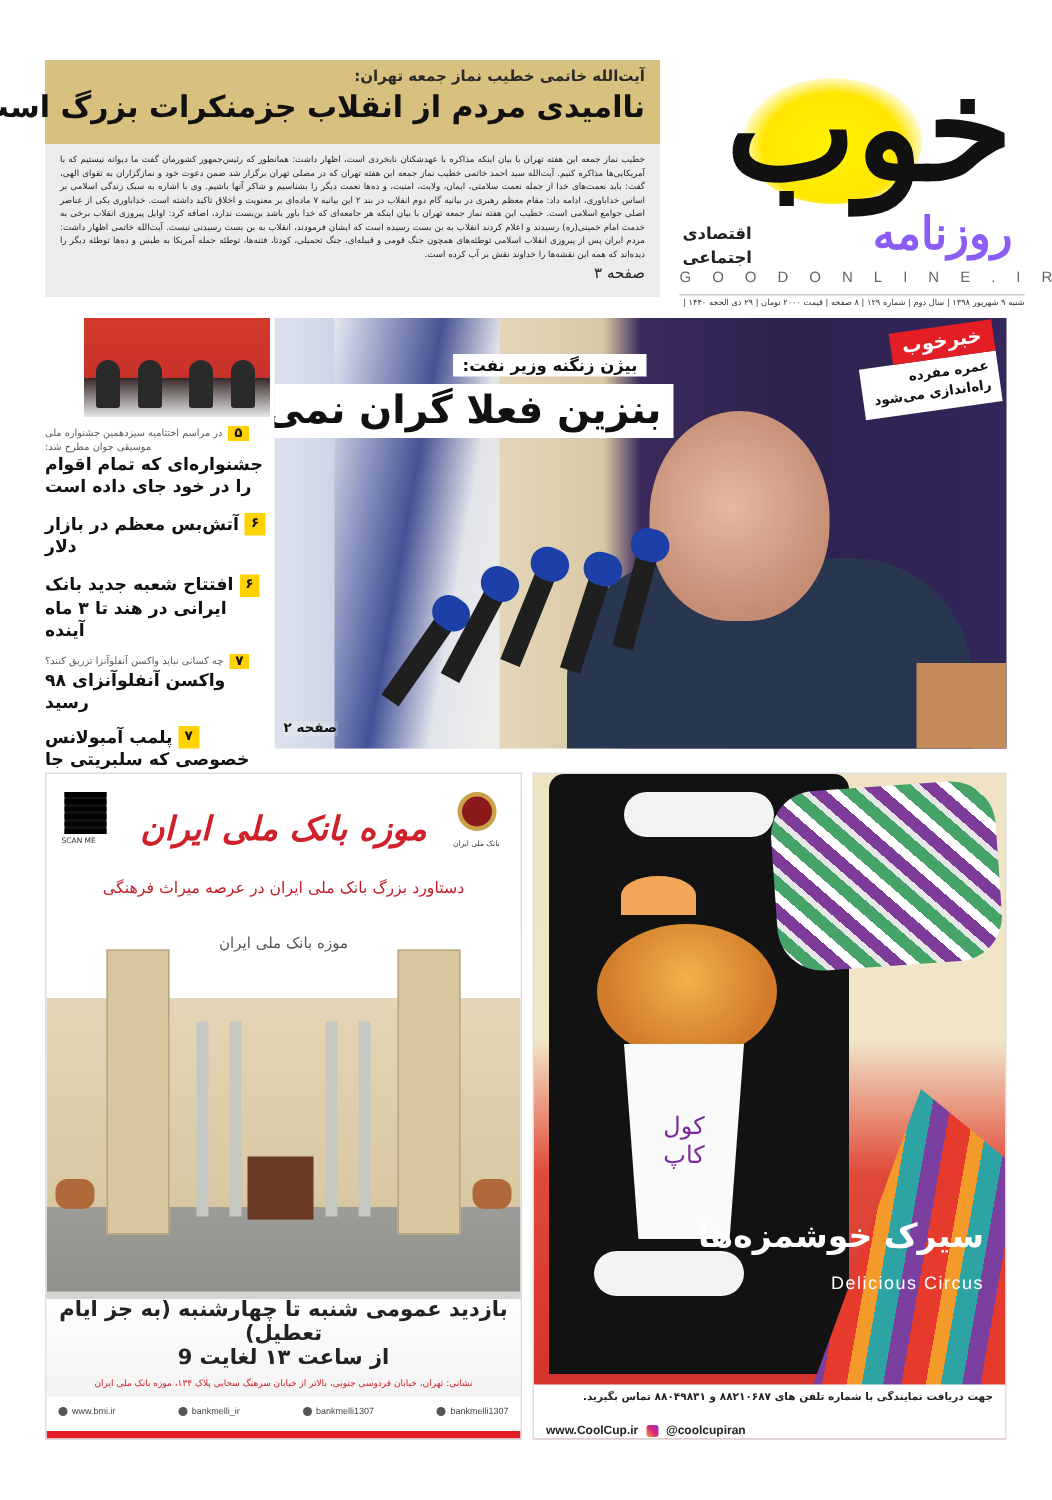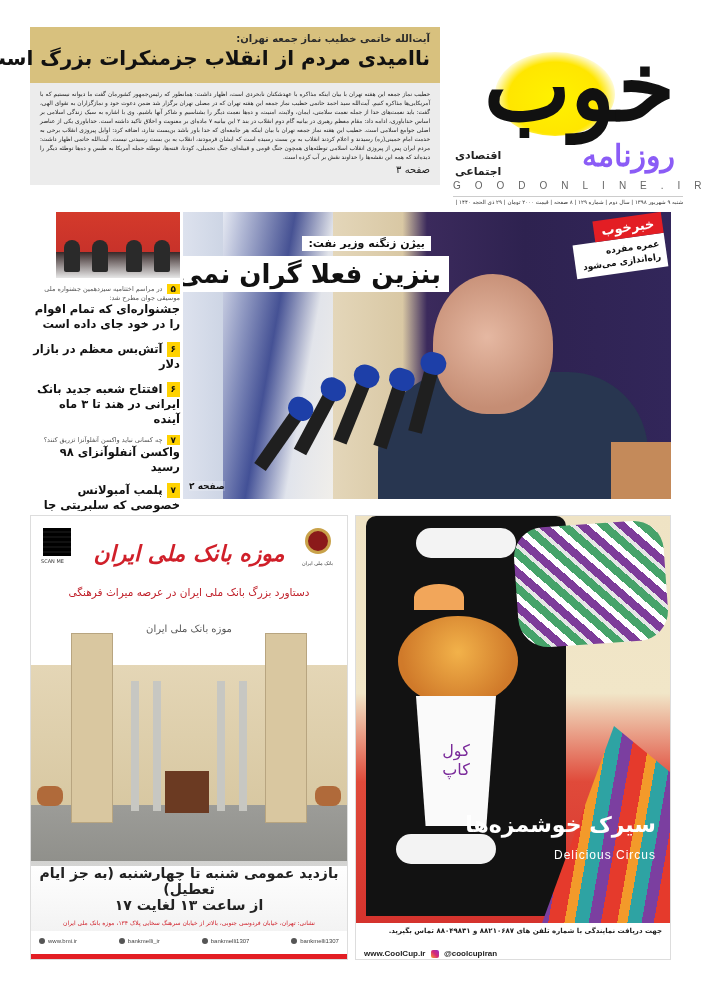--- a/index.html
+++ b/index.html
@@ -12,21 +12,21 @@
          background: radial-gradient(ellipse at 50% 55%, #fff200 0%, #ffe600 55%, rgba(255,240,0,0.0) 75%); }
   .logo-word { position: absolute; right: 8px; top: 10px; font-family: "DejaVu Serif", serif; font-weight: bold;
                font-size: 92px; line-height: 1; color: #111; letter-spacing: -6px; transform: scaleY(1.05); }
   .logo-sub { position: absolute; right: 8px; top: 108px; font-family: "DejaVu Serif", serif; font-weight: bold; font-size: 30px; color: #8b5cf6; }
   .logo-tags { position: absolute; left: 10px; top: 118px; font-size: 11px; line-height: 16px; font-weight: bold; text-align: left; color: #222; }
   .site-url { position: absolute; left: 8px; right: 0; top: 150px; font-family: "Liberation Sans", sans-serif; font-size: 10px;
               letter-spacing: 14px; color: #666; direction: ltr; text-align: left; }
   .issue-line { position: absolute; left: 8px; right: 0; top: 166px; font-size: 5.5px; color: #333; text-align: center; border-top: 1px solid #ccc; padding-top: 2px; white-space: nowrap; overflow: hidden; }
 
   
-  .top-story { position: absolute; left: 30px; top: 27px; width: 410px; height: 158px; }
+  .top-story { position: absolute; left: 30px; top: 40px; width: 410px; height: 158px; }
   .top-story .head { background: #d8c17e; height: 56px; padding: 6px 10px; text-align: right; }
   .top-story .kicker { font-size: 10px; font-weight: bold; color: #2a2a2a; }
   .top-story .title { font-size: 20px; font-weight: bold; color: #111; margin-top: 2px; white-space: nowrap; }
   .top-story .body { background: #ececec; height: 102px; padding: 7px 10px; font-size: 5.8px; line-height: 9px; text-align: justify; color: #222; }
   .top-story .pageref { font-size: 10px; color: #222; margin-top: 3px; }
 
   
   .main-photo { position: absolute; left: 183px; top: 212px; width: 488px; height: 287px; overflow: hidden;
                 background: linear-gradient(90deg, #dde2ee 0%, #c6cfe0 12%, #e8dcc2 25%, #d9c8a4 45%, #3b2a5c 50%, #2e2250 70%, #32265a 100%); }
   .flag { position: absolute; left: 40px; top: 0; width: 110px; height: 290px; background: linear-gradient(100deg, #e9ecf4 0%, #2b3a8a 45%, #e1e6f2 70%, #f3f3f3 100%); opacity: .85; }
@@ -40,21 +40,21 @@
   .badge { position: absolute; right: 6px; top: 6px; width: 92px; transform: rotate(-8deg); }
   .badge .badge-label { background: #e31e24; color: #fff; font-size: 13px; font-weight: bold; padding: 3px 8px; display: inline-block; }
   .badge .badge-text { background: #fff; font-size: 9px; font-weight: bold; padding: 4px 6px; line-height: 13px; color: #111; }
   .photo-page { position: absolute; left: 6px; bottom: 8px; font-size: 9px; font-weight: bold; color: #111; background: rgba(255,255,255,0.2); }
 
   
   .left-col { position: absolute; left: 30px; top: 212px; width: 150px; height: 290px; }
   .thumb { width: 124px; height: 66px; margin-right: 0; margin-left: auto; position: relative; overflow: hidden;
            background: linear-gradient(180deg, #d43a2b 0%, #c8322a 60%, #3a2a2a 61%, #e7e7e7 100%); }
   .thumb .musician { position: absolute; bottom: 6px; width: 16px; height: 32px; background: #2a2a2a; border-radius: 8px 8px 2px 2px; }
-  .news-item { margin-top: 6px; text-align: right; }
+  .news-item { margin-top: 6px; text-align: left; }
   .news-item .num { display: inline-block; background: #ffd200; font-size: 9px; font-weight: bold; padding: 0 4px; margin-left: 4px; color: #111; vertical-align: middle; }
   .news-item .kicker { font-size: 6.5px; color: #555; }
   .news-item .title { font-size: 11.5px; font-weight: bold; line-height: 15px; color: #111; }
 
   
   .bank-ad { position: absolute; left: 30px; top: 515px; width: 318px; height: 445px; background: #fff; border: 1px solid #ddd; overflow: hidden; }
   .qr { position: absolute; left: 12px; top: 12px; width: 28px; height: 28px;
         background: repeating-linear-gradient(0deg, #111 0 3px, #fff 3px 5px), #111;
         background-blend-mode: multiply; }
   .qr-label { position: absolute; left: 10px; top: 42px; font-size: 5px; color: #333; direction: ltr; }
@@ -190,21 +190,21 @@
     <div class="col" style="left:100px;"></div>
     <div class="col" style="left:122px;"></div>
     <div class="col" style="left:186px;"></div>
     <div class="col" style="left:208px;"></div>
     <div class="door"></div>
     <div class="lion" style="left:6px;"></div>
     <div class="lion" style="right:6px;"></div>
   </div>
   <div class="visit-block">
     <div class="visit-line1">بازدید عمومی شنبه تا چهارشنبه (به جز ایام تعطیل)</div>
-    <div class="visit-line2">از ساعت ۱۳ لغایت ۱۷</div>
+    <div class="visit-line2">از ساعت ۱۳ لغایت 9</div>
     <div class="address">نشانی: تهران، خیابان فردوسی جنوبی، بالاتر از خیابان سرهنگ سخایی پلاک ۱۳۴، موزه بانک ملی ایران</div>
   </div>
   <div class="social-row">
     <div><span class="dot"></span><span>www.bmi.ir</span></div>
     <div><span class="dot"></span><span>bankmelli_ir</span></div>
     <div><span class="dot"></span><span>bankmelli1307</span></div>
     <div><span class="dot"></span><span>bankmelli1307</span></div>
   </div>
   <div class="red-bar"></div>
 </div>

